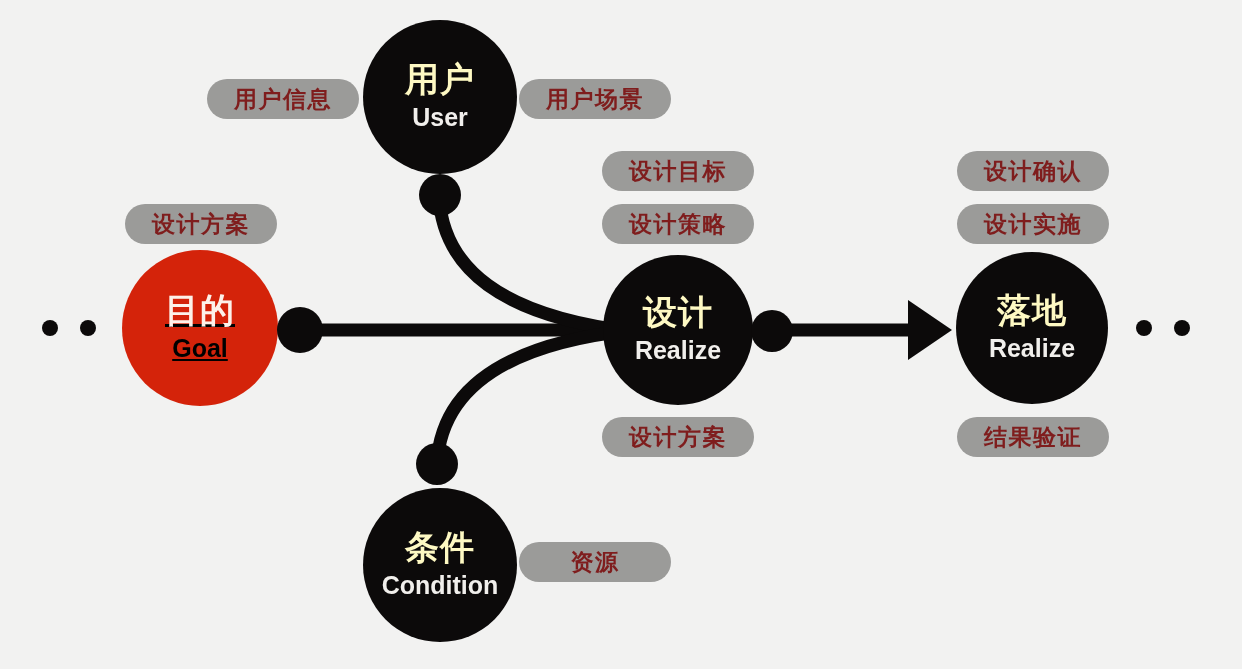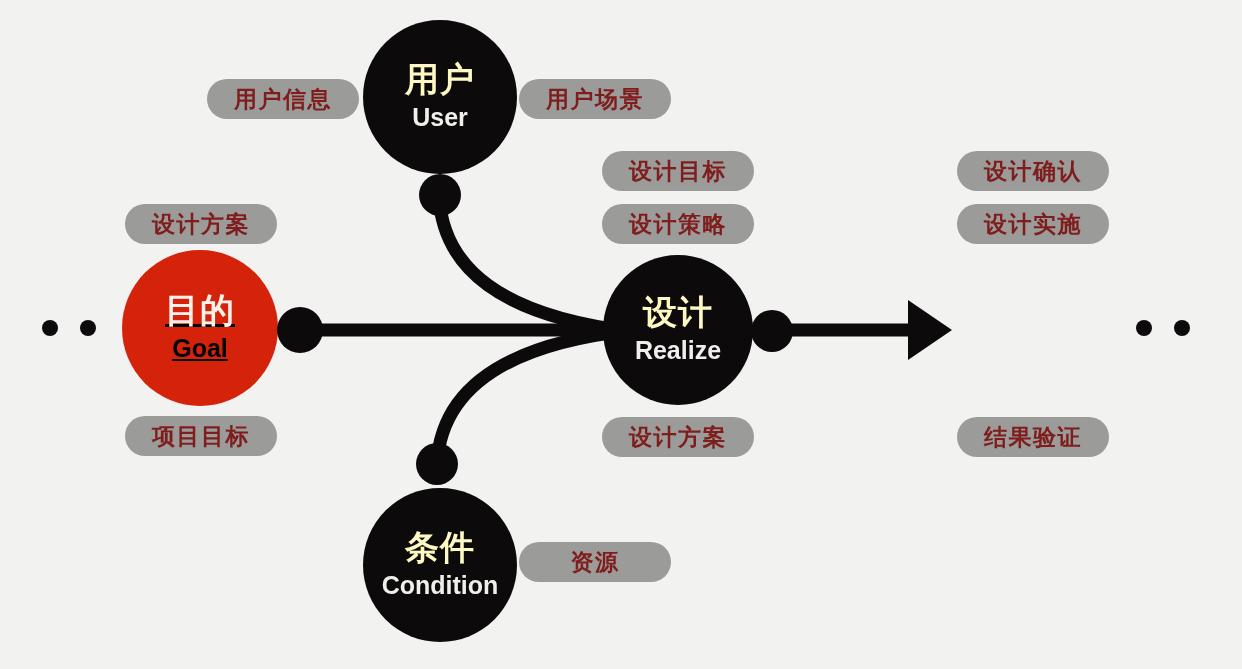--- a/index.html
+++ b/index.html
@@ -136,23 +136,26 @@
   <div class="node dark" style="left:603px; top:255px; width:150px; height:150px;">
     <span class="cn">设计</span>
     <span class="en">Realize</span>
   </div>
 
   <div class="node dark" style="left:363px; top:488px; width:154px; height:154px;">
     <span class="cn">条件</span>
     <span class="en">Condition</span>
   </div>
 
+  <div class="node dark" style="left:956px; top:252px; width:152px; height:152px;">
+    <span class="cn">落地</span>
+    <span class="en">Realize</span>
+  </div>
 
   <div class="pill" style="left:125px; top:204px; width:152px;">设计方案</div>
-  <div class="pill" style="left:125px; top:416px; width:152px;">项目目标</div>
 
   <div class="pill" style="left:207px; top:79px; width:152px;">用户信息</div>
   <div class="pill" style="left:519px; top:79px; width:152px;">用户场景</div>
 
   <div class="pill" style="left:602px; top:151px; width:152px;">设计目标</div>
   <div class="pill" style="left:602px; top:204px; width:152px;">设计策略</div>
   <div class="pill" style="left:602px; top:417px; width:152px;">设计方案</div>
 
   <div class="pill" style="left:519px; top:542px; width:152px;">资源</div>
 

